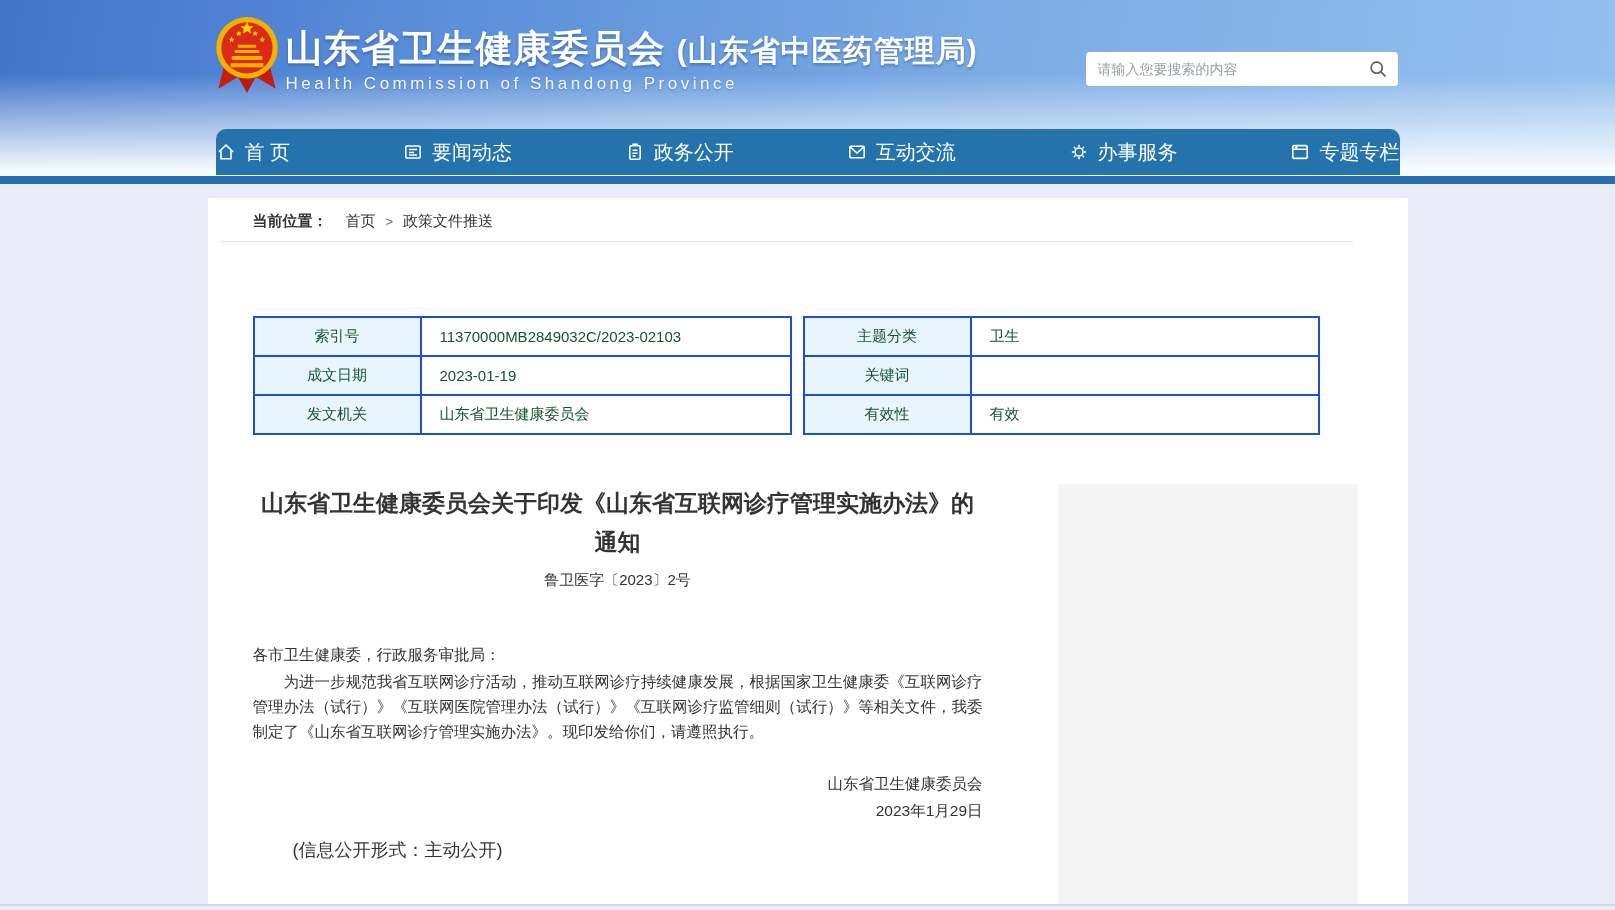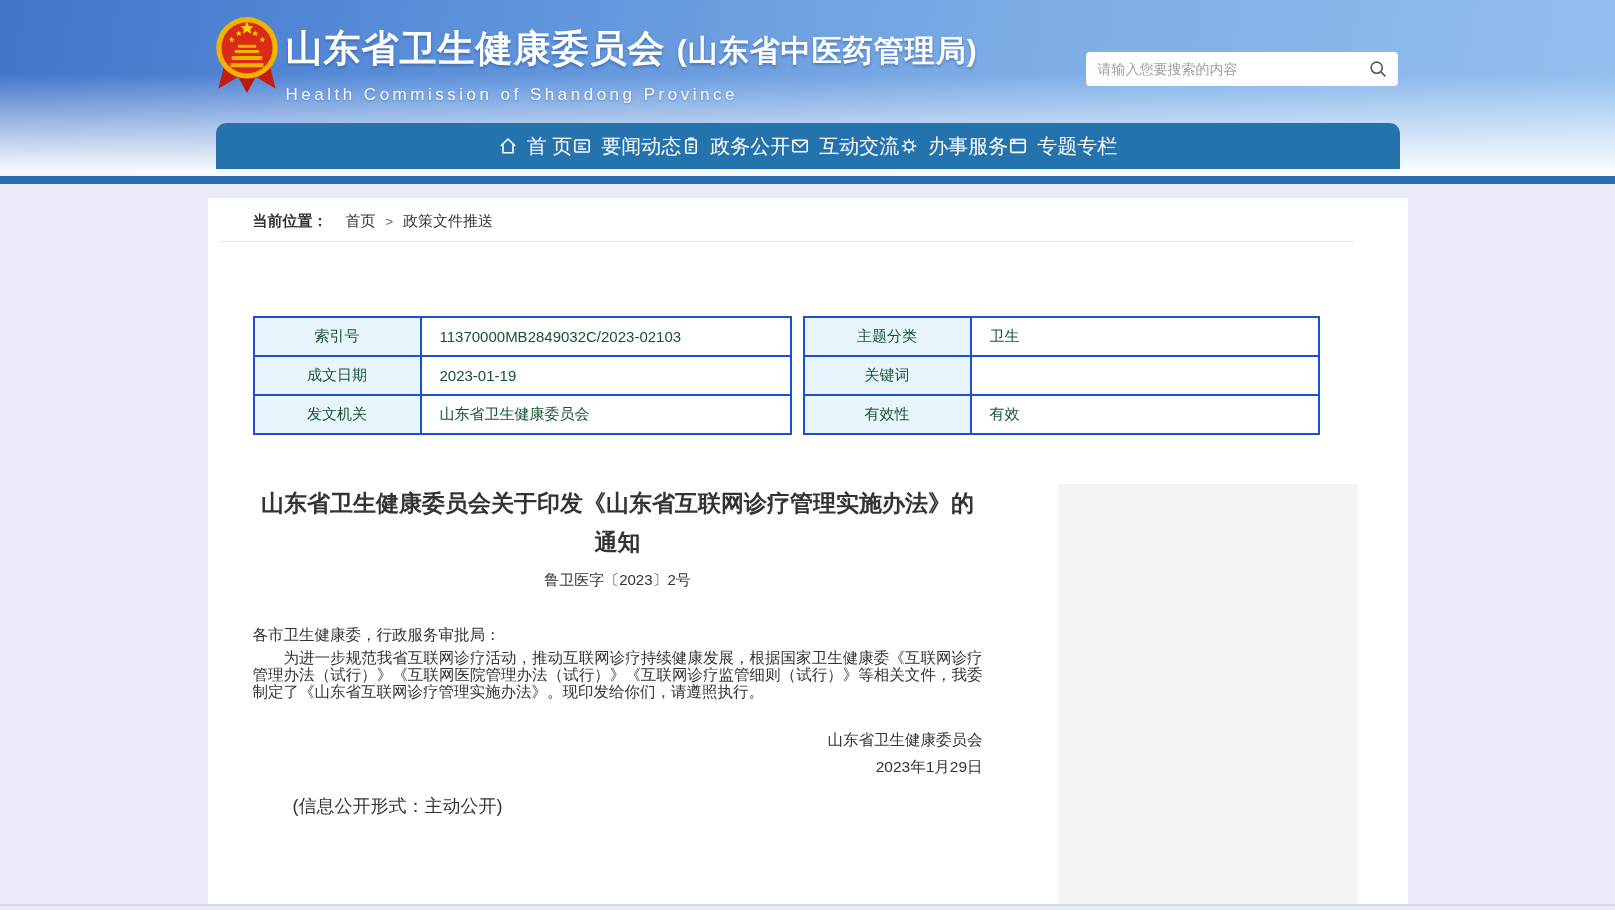--- a/index.html
+++ b/index.html
@@ -14,33 +14,33 @@
     position:relative; height:176px;
     background:
       linear-gradient(to bottom, rgba(255,255,255,0) 42%, rgba(252,254,255,.97) 97%),
       linear-gradient(100deg, #4274c9 0%, #5b90da 28%, #7dace5 62%, #93c0ee 100%);
   }
   .header-inner { position:relative; width:1200px; height:100%; margin:0 auto; }
   .logo { position:absolute; left:6px; top:13px; width:66px; height:84px; }
   .title-block { position:absolute; left:78px; top:24px; color:#fff; white-space:nowrap; }
   .title-cn { font-size:37px; font-weight:bold; letter-spacing:1px; text-shadow:0 2px 3px rgba(25,60,125,.4); }
   .title-cn .paren { font-size:30px; }
-  .title-en { margin-top:11px; font-size:17px; letter-spacing:3.5px; color:#f6faff; text-shadow:0 1px 2px rgba(25,60,125,.35); }
+  .title-en { font-size:17px; letter-spacing:3.5px; color:#f6faff; text-shadow:0 1px 2px rgba(25,60,125,.35); }
   .search-box {
     position:absolute; right:10px; top:52px; width:312px; height:34px;
     background:#fff; border-radius:4px; display:flex; align-items:center;
   }
   .search-input { flex:1; height:100%; border:none; outline:none; background:transparent; padding:0 8px 0 12px; font-size:14px; color:#333; font-family:inherit; }
   .search-input::placeholder { color:#9aa0a6; }
   .search-icon { width:20px; height:20px; margin-right:10px; cursor:pointer; }
   
   .navbar {
-    position:absolute; left:8px; right:8px; bottom:7px; height:46px;
+    position:absolute; left:8px; right:8px; bottom:1px; height:46px;
     background:#2573ad; border-radius:10px 10px 0 0;
-    display:flex; align-items:center; justify-content:center;
+    display:flex; align-items:center; justify-content:space-between;
   }
   .nav-item { display:flex; align-items:center; gap:9px; color:#fff; font-size:20px; cursor:pointer; }
   .nav-item svg { display:block; }
   .strip { height:8px; background:#2b6db2; }
   
   .card { width:1200px; height:706px; margin:14px auto 0; background:#fff; display:flex; flex-direction:column; }
   .breadcrumb { margin:14px 0 0 45px; font-size:15px; display:flex; align-items:center; }
   .breadcrumb .bc-label { font-weight:bold; margin-right:18px; }
   .bc-link { color:#333; cursor:pointer; text-decoration:none; }
   .bc-sep { margin:0 10px; color:#666; font-size:13px; }
@@ -52,22 +52,22 @@
   td.lab { background:#e9f5fd; width:167px; text-align:center; }
   .t-left td.val { width:370px; padding-left:18px; }
   .t-right { margin-left:11px;padding-left:28px; }
   .t-right td.val { width:348px; padding-left:18px; }
   
   .article-row { flex:1; display:flex; margin-top:49px; }
   .text-col { width:730px; margin-left:45px; }
   .side-panel { width:300px; margin-left:75px; background:#f4f4f5; }
   .doc-title { font-size:23px; font-weight:bold; line-height:39px; text-align:center; }
   .doc-number { margin-top:9px; font-size:15px; text-align:center; }
-  .salutation { margin-top:31px; font-size:15.5px; line-height:27.5px; }
-  .body-par { margin:0; text-indent:2em; font-size:15.5px; line-height:17px; text-align:justify; }
+  .salutation { margin-top:51px; font-size:15.5px; line-height:27.5px; }
+  .body-par { margin:0; text-indent:2em; font-size:15.5px; line-height:25px; text-align:justify; }
   .signature { margin-top:26px; text-align:right; font-size:15.5px; line-height:27.5px; }
   .pub-form { margin-top:13px; padding-left:40px; font-size:18px; }
   .bottom-divider { height:2px; background:#d7d7dc; }
 </style>
 </head>
 <body>
 
 <div class="header">
   <div class="header-inner">
     <div class="logo">

